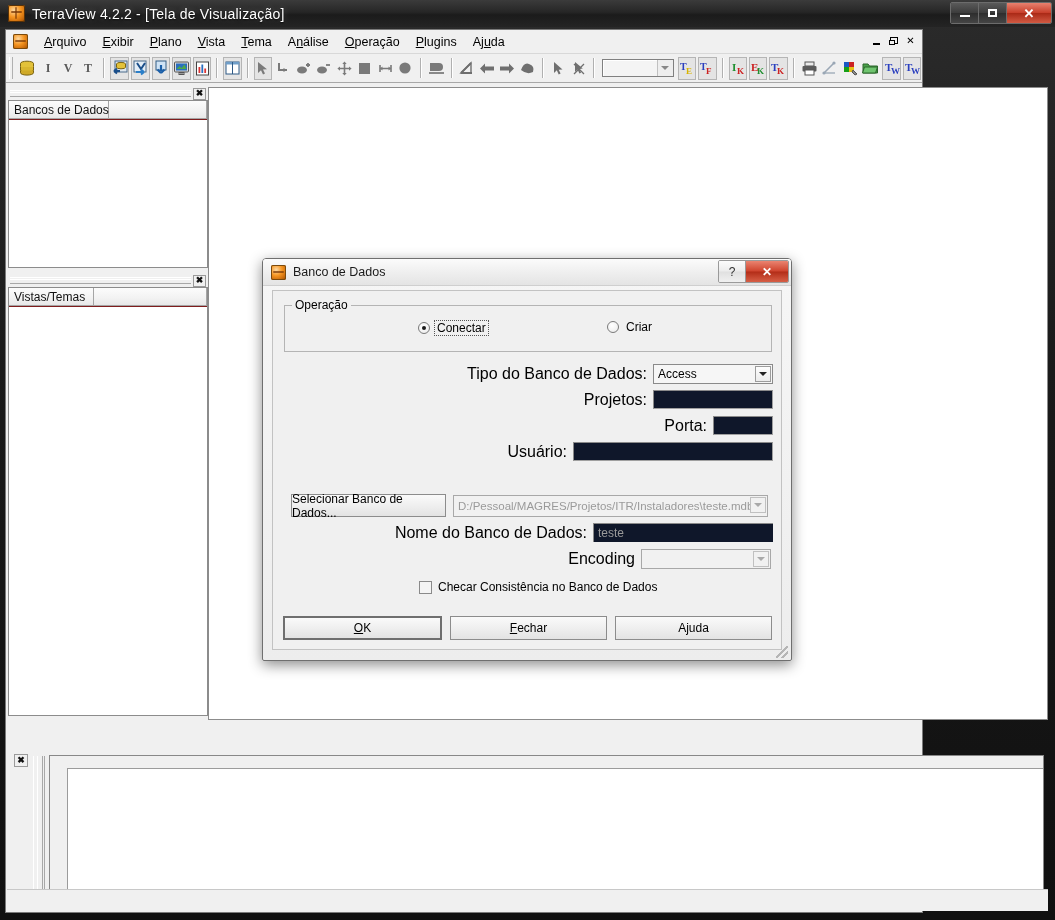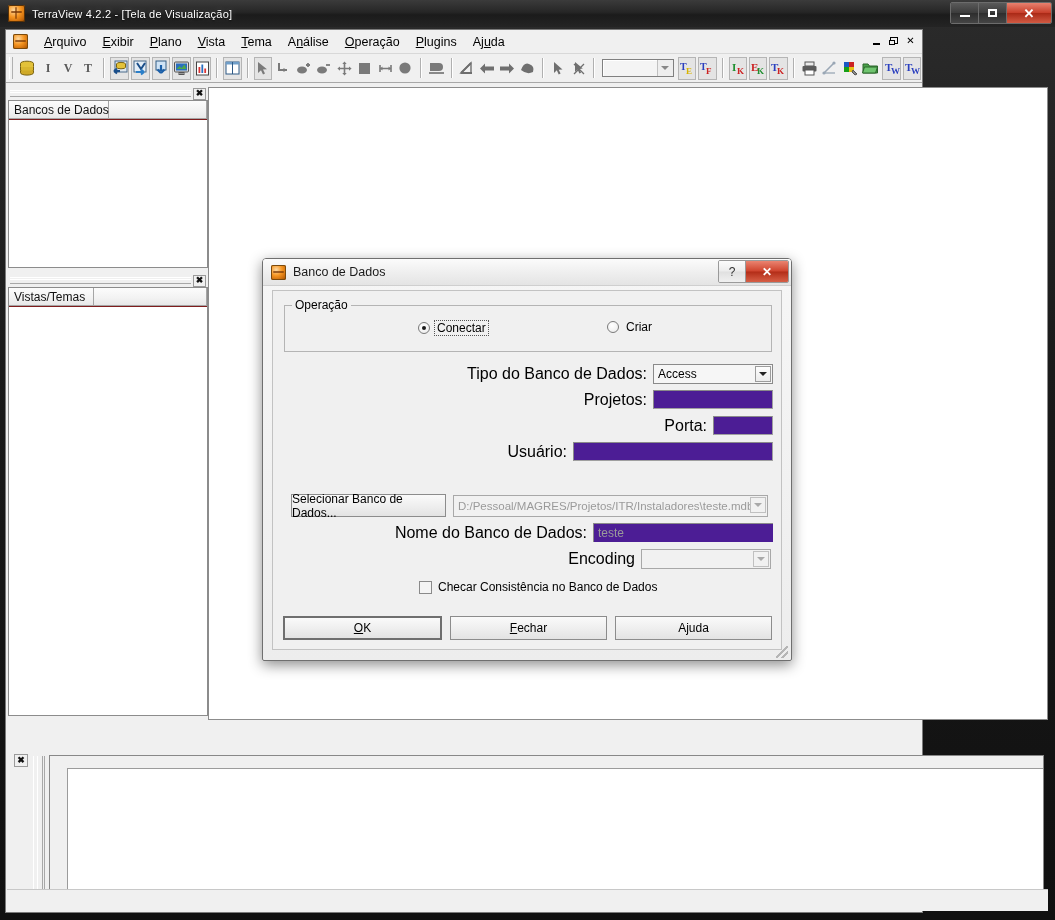--- a/index.html
+++ b/index.html
@@ -34,21 +34,21 @@
   }
   #title-icon:before {
     content: ""; position: absolute; left: 3px; top: 6px; width: 11px; height: 2px;
     background: rgba(120,55,5,.75); border-radius: 2px;
   }
   #title-icon:after {
     content: ""; position: absolute; left: 7px; top: 2px; width: 2px; height: 12px;
     background: rgba(120,55,5,.6); border-radius: 2px;
   }
   #title-text {
-    color: #ffffff; font-size: 11px; letter-spacing: .2px;
+    color: #ffffff; font-size: 14px; letter-spacing: .2px;
     text-shadow: 0 1px 2px rgba(0,0,0,.9), 0 0 6px rgba(255,255,255,.25);
     white-space: nowrap;
     text-align: center;
   }
   #win-buttons {
     position: absolute; right: 3px; top: 2px;
     display: flex; gap: 0px;
     border: 1px solid #6c6c6c;
     border-radius: 2px; overflow: hidden;
   }
@@ -374,21 +374,21 @@
   .finput {
     background: #f1f1f1;
     border: 1px solid #a0a0a0;
     border-top-color: #8a8a8a; border-left-color: #8a8a8a;
     box-sizing: border-box;
     height: 19px;
     display:flex; align-items:center;
     padding: 0 4px;
     font-size: 12px; color: #000;
   }
-  .finput.disabled { color:#9a9a9a; background:#4c1d95; }
+  .finput.disabled { color:#9a9a9a; background:#0f172a; }
   .fcombo {
     background: #f6f6f6;
     border: 1px solid #8a8a8a;
     box-sizing: border-box;
     height: 20px;
     display: flex; align-items: center;
     padding-left: 4px;
     font-size: 12px; color: #000;
     position: relative;
   }

